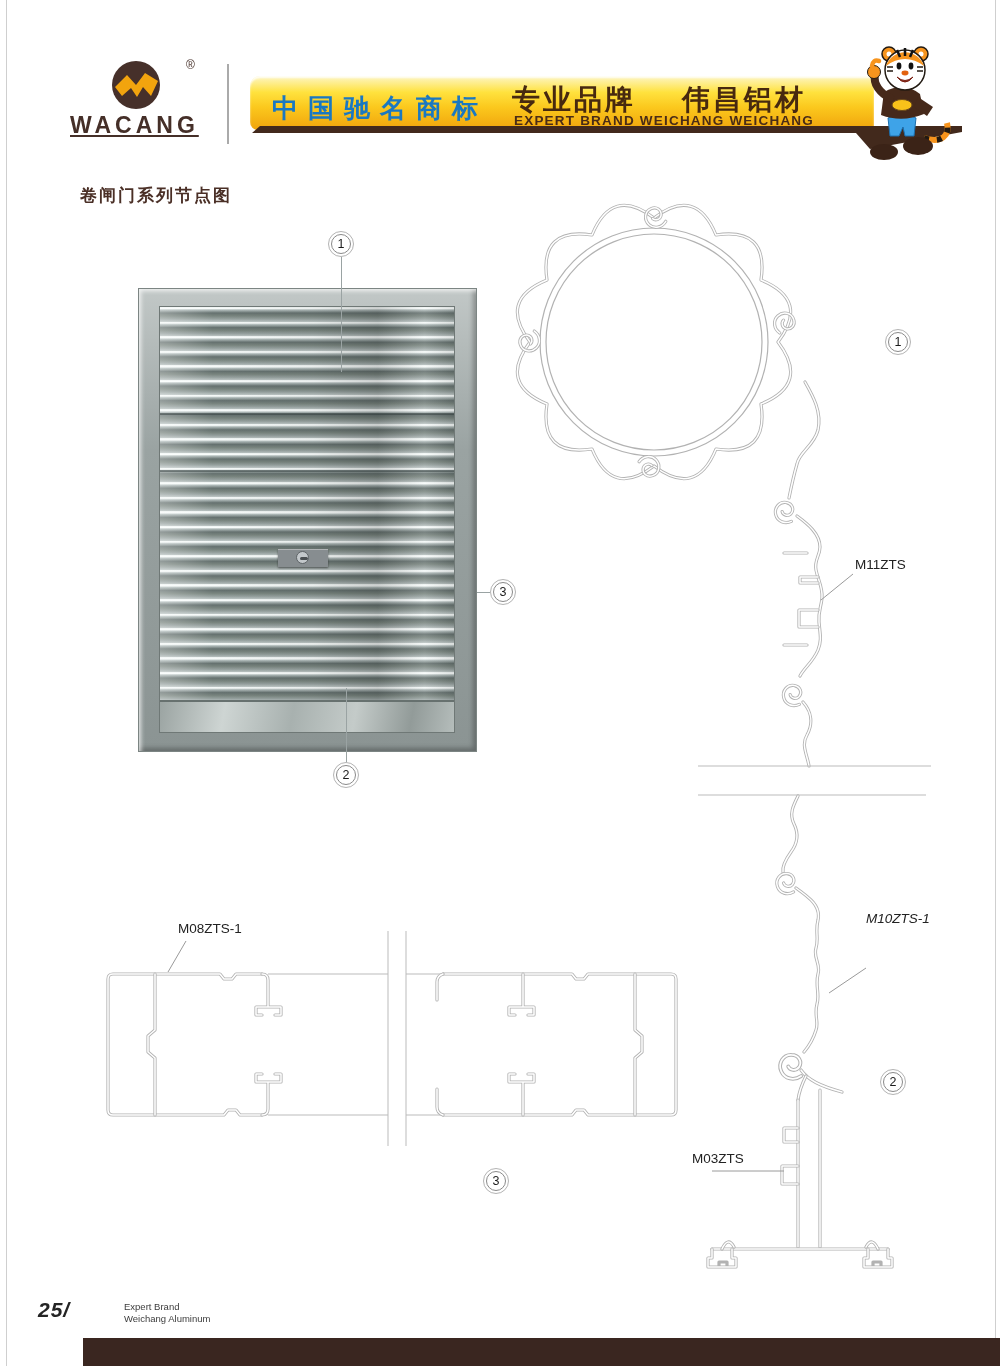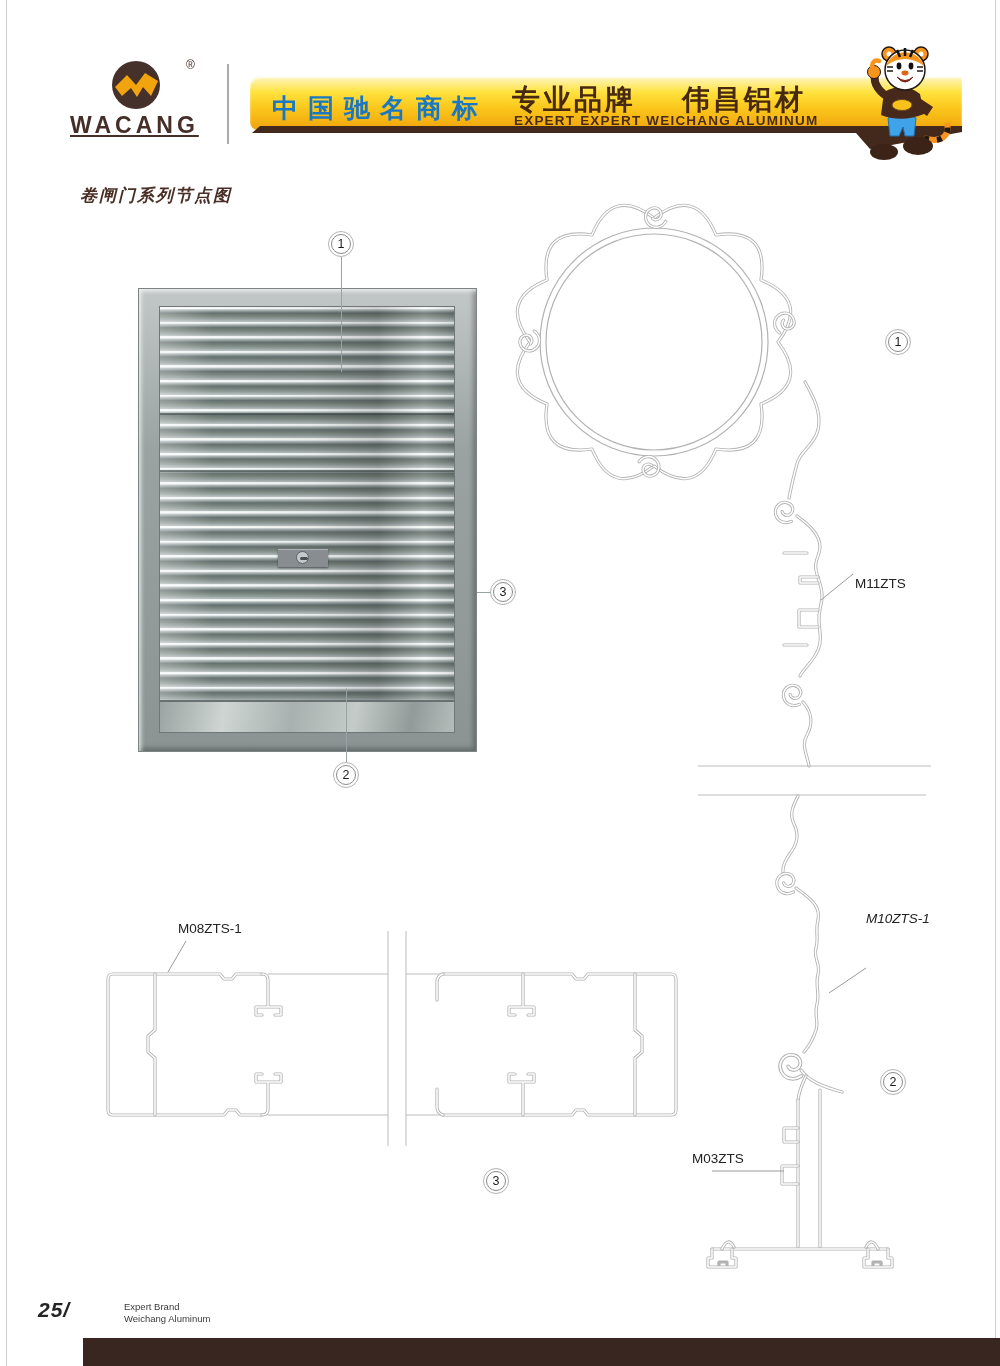--- a/index.html
+++ b/index.html
@@ -9,37 +9,37 @@
   .edge.left{left:6px;} .edge.right{left:995px;}
 
   
   .logo-wrap{position:absolute;left:70px;top:56px;width:160px;height:90px;}
   .logo-svg{position:absolute;left:40px;top:4px;}
   .reg-mark{position:absolute;left:116px;top:2px;font-size:12px;color:#46302a;}
   .brand-text{position:absolute;left:0;top:56px;width:160px;text-align:left;
      font-size:23px;font-weight:bold;letter-spacing:4px;color:#452f28;text-decoration:underline;}
   .header-divider{position:absolute;left:227px;top:64px;width:2px;height:80px;background:#aaa;}
 
-  .banner{position:absolute;left:250px;top:76px;width:712px;height:54px;
+  .banner{position:absolute;left:250px;top:76px;width:624px;height:54px;
      border-radius:10px 3px 3px 8px;
      background:linear-gradient(180deg,#fdf6c8 0%,#ffe23e 30%,#fbc81d 58%,#f0a30c 100%);
      box-shadow:inset 0 2px 2px rgba(255,255,255,.85);}
   .banner-cn-left{position:absolute;left:22px;top:15px;font-size:26px;font-weight:bold;
      letter-spacing:10px;color:#1a78c2;white-space:nowrap;}
   .banner-cn-right{position:absolute;left:262px;top:5px;font-size:28px;font-weight:bold;
      letter-spacing:3px;color:#47290f;white-space:nowrap;}
   .banner-cn-right .gap{display:inline-block;width:46px;}
   .banner-en{position:absolute;left:264px;top:37px;font-size:13.5px;font-weight:bold;
      letter-spacing:1.2px;color:#4a2c16;white-space:nowrap;}
   .strip-svg{position:absolute;left:248px;top:120px;}
   .tiger-svg{position:absolute;left:846px;top:42px;}
 
   
   .doc-title{position:absolute;left:80px;top:184px;font-size:17px;font-weight:bold;
-     letter-spacing:2px;color:#4a2f26;font-style:italic;}
+     letter-spacing:2px;color:#4a2f26;}
 
   
   .door{position:absolute;left:138px;top:288px;width:339px;height:464px;
      background:linear-gradient(180deg,#c2c8c7,#9aa3a2 35%,#8b9493);
      box-shadow:inset 0 0 0 1px #7c8583,inset 3px 3px 4px rgba(255,255,255,.75),
                 inset -4px -4px 5px rgba(0,0,0,.28);}
   .door .slats{position:absolute;left:22px;top:19px;right:23px;bottom:20px;
      box-shadow:0 0 0 1px #6f7876;background:
      repeating-linear-gradient(180deg,
        #eef3f2 0px,#f8fcfb 1.5px,#b0bbba 3px,#65716f 6px,#79857f 9px,
@@ -94,21 +94,21 @@
       <polygon points="5,27 17,15 26,25 35,13 48,21 41,36 33,27 27,37 21,28 12,36" fill="#f2a40e"></polygon>
     </svg>
     <span class="reg-mark">®</span>
     <div class="brand-text">WACANG</div>
   </div>
   <div class="header-divider"></div>
 
   <div class="banner">
     <span class="banner-cn-left">中国驰名商标</span>
     <span class="banner-cn-right"><span>专业品牌</span><span class="gap"></span><span>伟昌铝材</span></span>
-    <span class="banner-en">EXPERT EXPERT WEICHANG ALUMINUM</span>
+    <span class="banner-en">EXPERT BRAND WEICHANG WEICHANG</span>
   </div>
   <svg class="strip-svg" width="718" height="36" viewBox="0 0 718 36">
     <polygon points="12,6 714,6 714,12 622,29 608,13 4,13" fill="#42291c"></polygon>
   </svg>
   <svg class="tiger-svg" width="122" height="124" viewBox="0 0 122 124">
     <path d="M78,96 C96,102 104,93 101,81" stroke="#f7941d" stroke-width="6" fill="none"></path>
     <path d="M78,96 C96,102 104,93 101,81" stroke="#221a12" stroke-width="6" fill="none" stroke-dasharray="5 8"></path>
     <ellipse cx="72" cy="104" rx="15" ry="9" fill="#3b2317"></ellipse>
     <ellipse cx="38" cy="110" rx="14" ry="8" fill="#3b2317"></ellipse>
     <path d="M42,76 q16,-7 28,0 l-2,18 h-9 l-2,-9 -4,9 h-9 z" fill="#3ea3e8" stroke="#1c6fae"></path>
@@ -237,21 +237,21 @@
     <path class="ln-o" d="M443,974 Q437,976 437,982 V1000 M443,1115 Q437,1113 437,1107 V1089"></path>
     <path class="ln-i" d="M443,974 Q437,976 437,982 V1000 M443,1115 Q437,1113 437,1107 V1089"></path>
     <path class="ln-o" d="M523,974 V1002 M523,1002 V1007 M509,1007 H534 M509,1007 V1015 H515 M534,1007 V1015 H528 M523,1087 V1082 M509,1082 H534 M509,1082 V1074 H515 M534,1082 V1074 H528 M523,1115 V1087"></path>
     <path class="ln-i" d="M523,974 V1002 M523,1002 V1007 M509,1007 H534 M509,1007 V1015 H515 M534,1007 V1015 H528 M523,1087 V1082 M509,1082 H534 M509,1082 V1074 H515 M534,1082 V1074 H528 M523,1115 V1087"></path>
     <path class="ln-o" d="M635,974 V1030 L642,1036 V1052 L635,1058 V1115"></path>
     <path class="ln-i" d="M635,974 V1030 L642,1036 V1052 L635,1058 V1115"></path>
 
     <path class="ld" d="M186,941 L168,972"></path>
   </svg>
 
-  <div class="cad-label" style="left:855px;top:557px;margin-top:19px;">M11ZTS</div>
+  <div class="cad-label" style="left:855px;top:557px;">M11ZTS</div>
   <div class="cad-label" style="left:866px;top:911px;font-style:italic;">M10ZTS-1</div>
   <div class="cad-label" style="left:692px;top:1151px;">M03ZTS</div>
   <div class="cad-label" style="left:178px;top:921px;">M08ZTS-1</div>
 
   <div class="callout" style="left:885px;top:329px;">
       <div class="in">1</div>
     </div>
   <div class="callout" style="left:880px;top:1069px;">
       <div class="in">2</div>
     </div>

